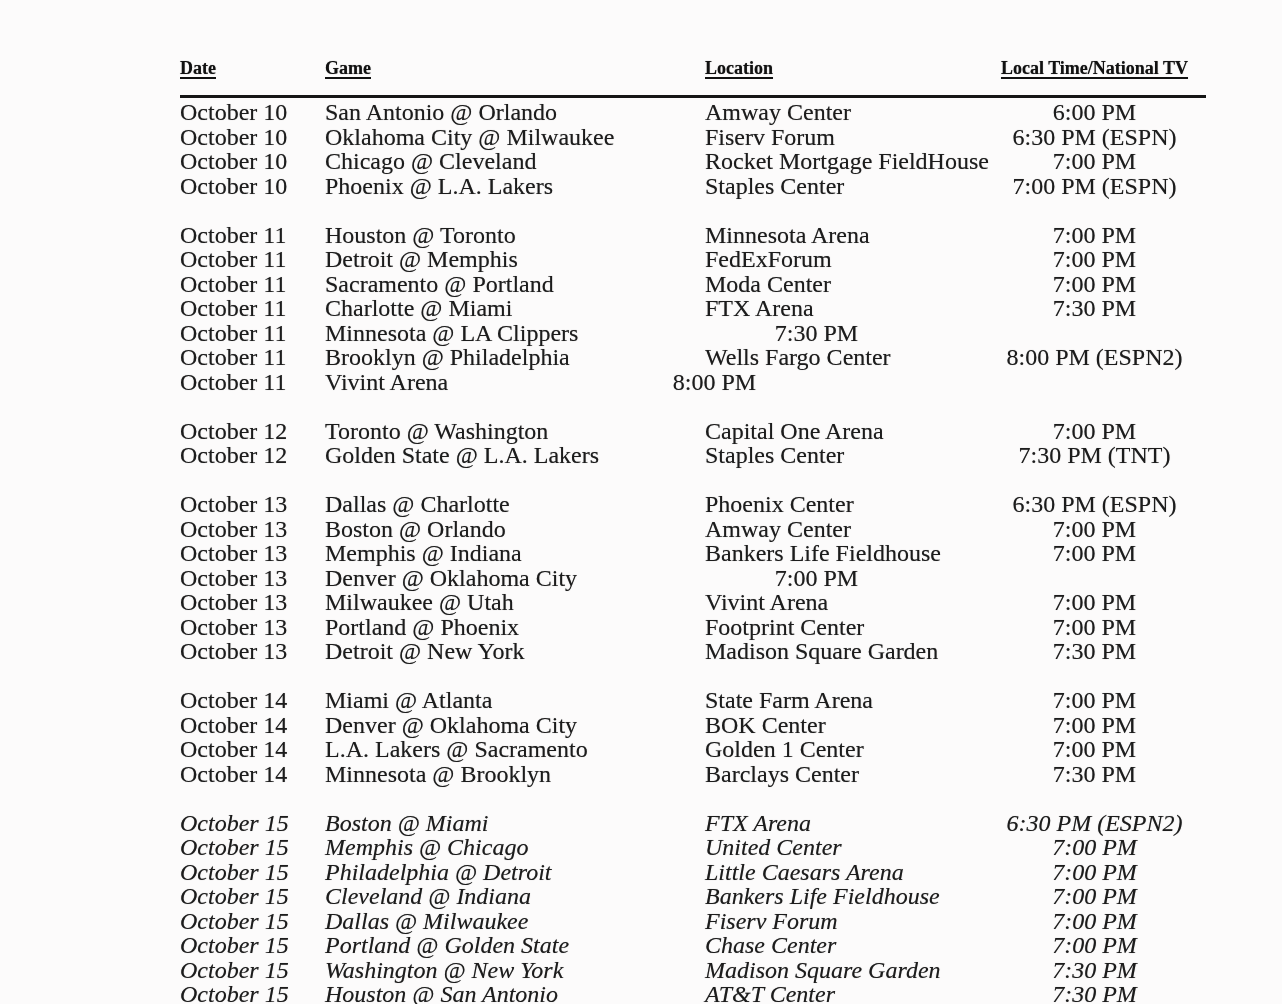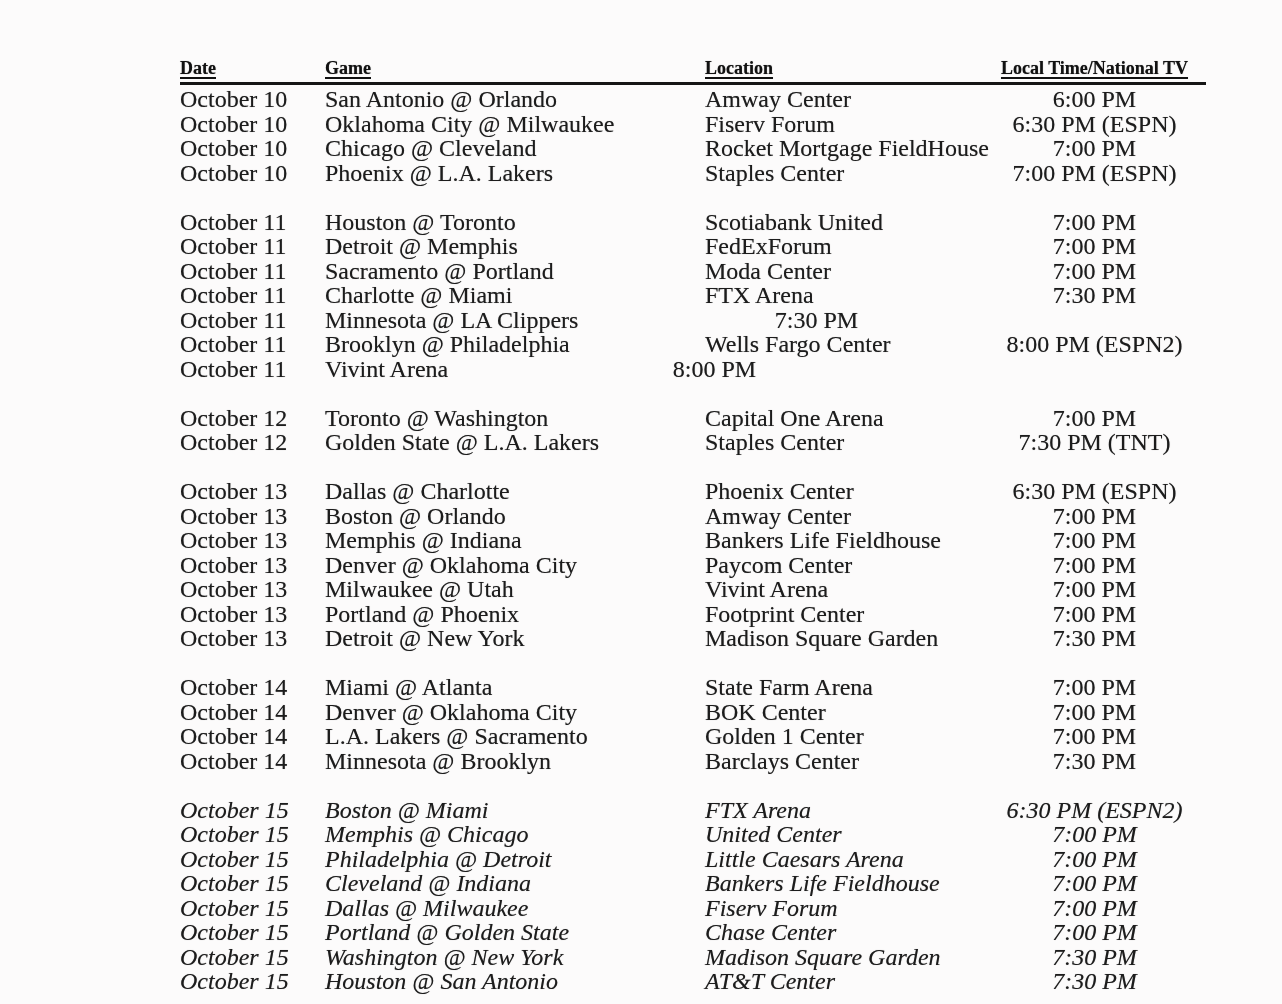--- a/index.html
+++ b/index.html
@@ -22,21 +22,21 @@
     top: 57px;
     width: 1026px;
   }
   .header-row {
     display: flex;
     font-weight: bold;
     font-size: 18px;
     line-height: 23px;
     color: #111111;
     border-bottom: 3px solid #151515;
-    padding-bottom: 2px;
+    padding-bottom: 15px;
   }
   .header-row .cell {
     text-decoration: underline;
     text-decoration-thickness: 2px;
     text-underline-offset: 3px;
   }
   .row {
     display: flex;
     font-size: 24px;
     line-height: 24.5px;
@@ -89,21 +89,21 @@
             <div class="cell col-date">October 10</div>
             <div class="cell col-game">Phoenix @ L.A. Lakers</div>
             <div class="cell col-location">Staples Center</div>
             <div class="cell col-time">7:00 PM (ESPN)</div>
           </div>
         </div>
         <div class="group">
           <div class="row">
             <div class="cell col-date">October 11</div>
             <div class="cell col-game">Houston @ Toronto</div>
-            <div class="cell col-location">Scotiabank United</div>
+            <div class="cell col-location">Minnesota Arena</div>
             <div class="cell col-time">7:00 PM</div>
           </div>
           <div class="row">
             <div class="cell col-date">October 11</div>
             <div class="cell col-game">Detroit @ Memphis</div>
             <div class="cell col-location">FedExForum</div>
             <div class="cell col-time">7:00 PM</div>
           </div>
           <div class="row">
             <div class="cell col-date">October 11</div>
@@ -163,21 +163,20 @@
           </div>
           <div class="row">
             <div class="cell col-date">October 13</div>
             <div class="cell col-game">Memphis @ Indiana</div>
             <div class="cell col-location">Bankers Life Fieldhouse</div>
             <div class="cell col-time">7:00 PM</div>
           </div>
           <div class="row">
             <div class="cell col-date">October 13</div>
             <div class="cell col-game">Denver @ Oklahoma City</div>
-            <div class="cell col-location">Paycom Center</div>
             <div class="cell col-time">7:00 PM</div>
           </div>
           <div class="row">
             <div class="cell col-date">October 13</div>
             <div class="cell col-game">Milwaukee @ Utah</div>
             <div class="cell col-location">Vivint Arena</div>
             <div class="cell col-time">7:00 PM</div>
           </div>
           <div class="row">
             <div class="cell col-date">October 13</div>

